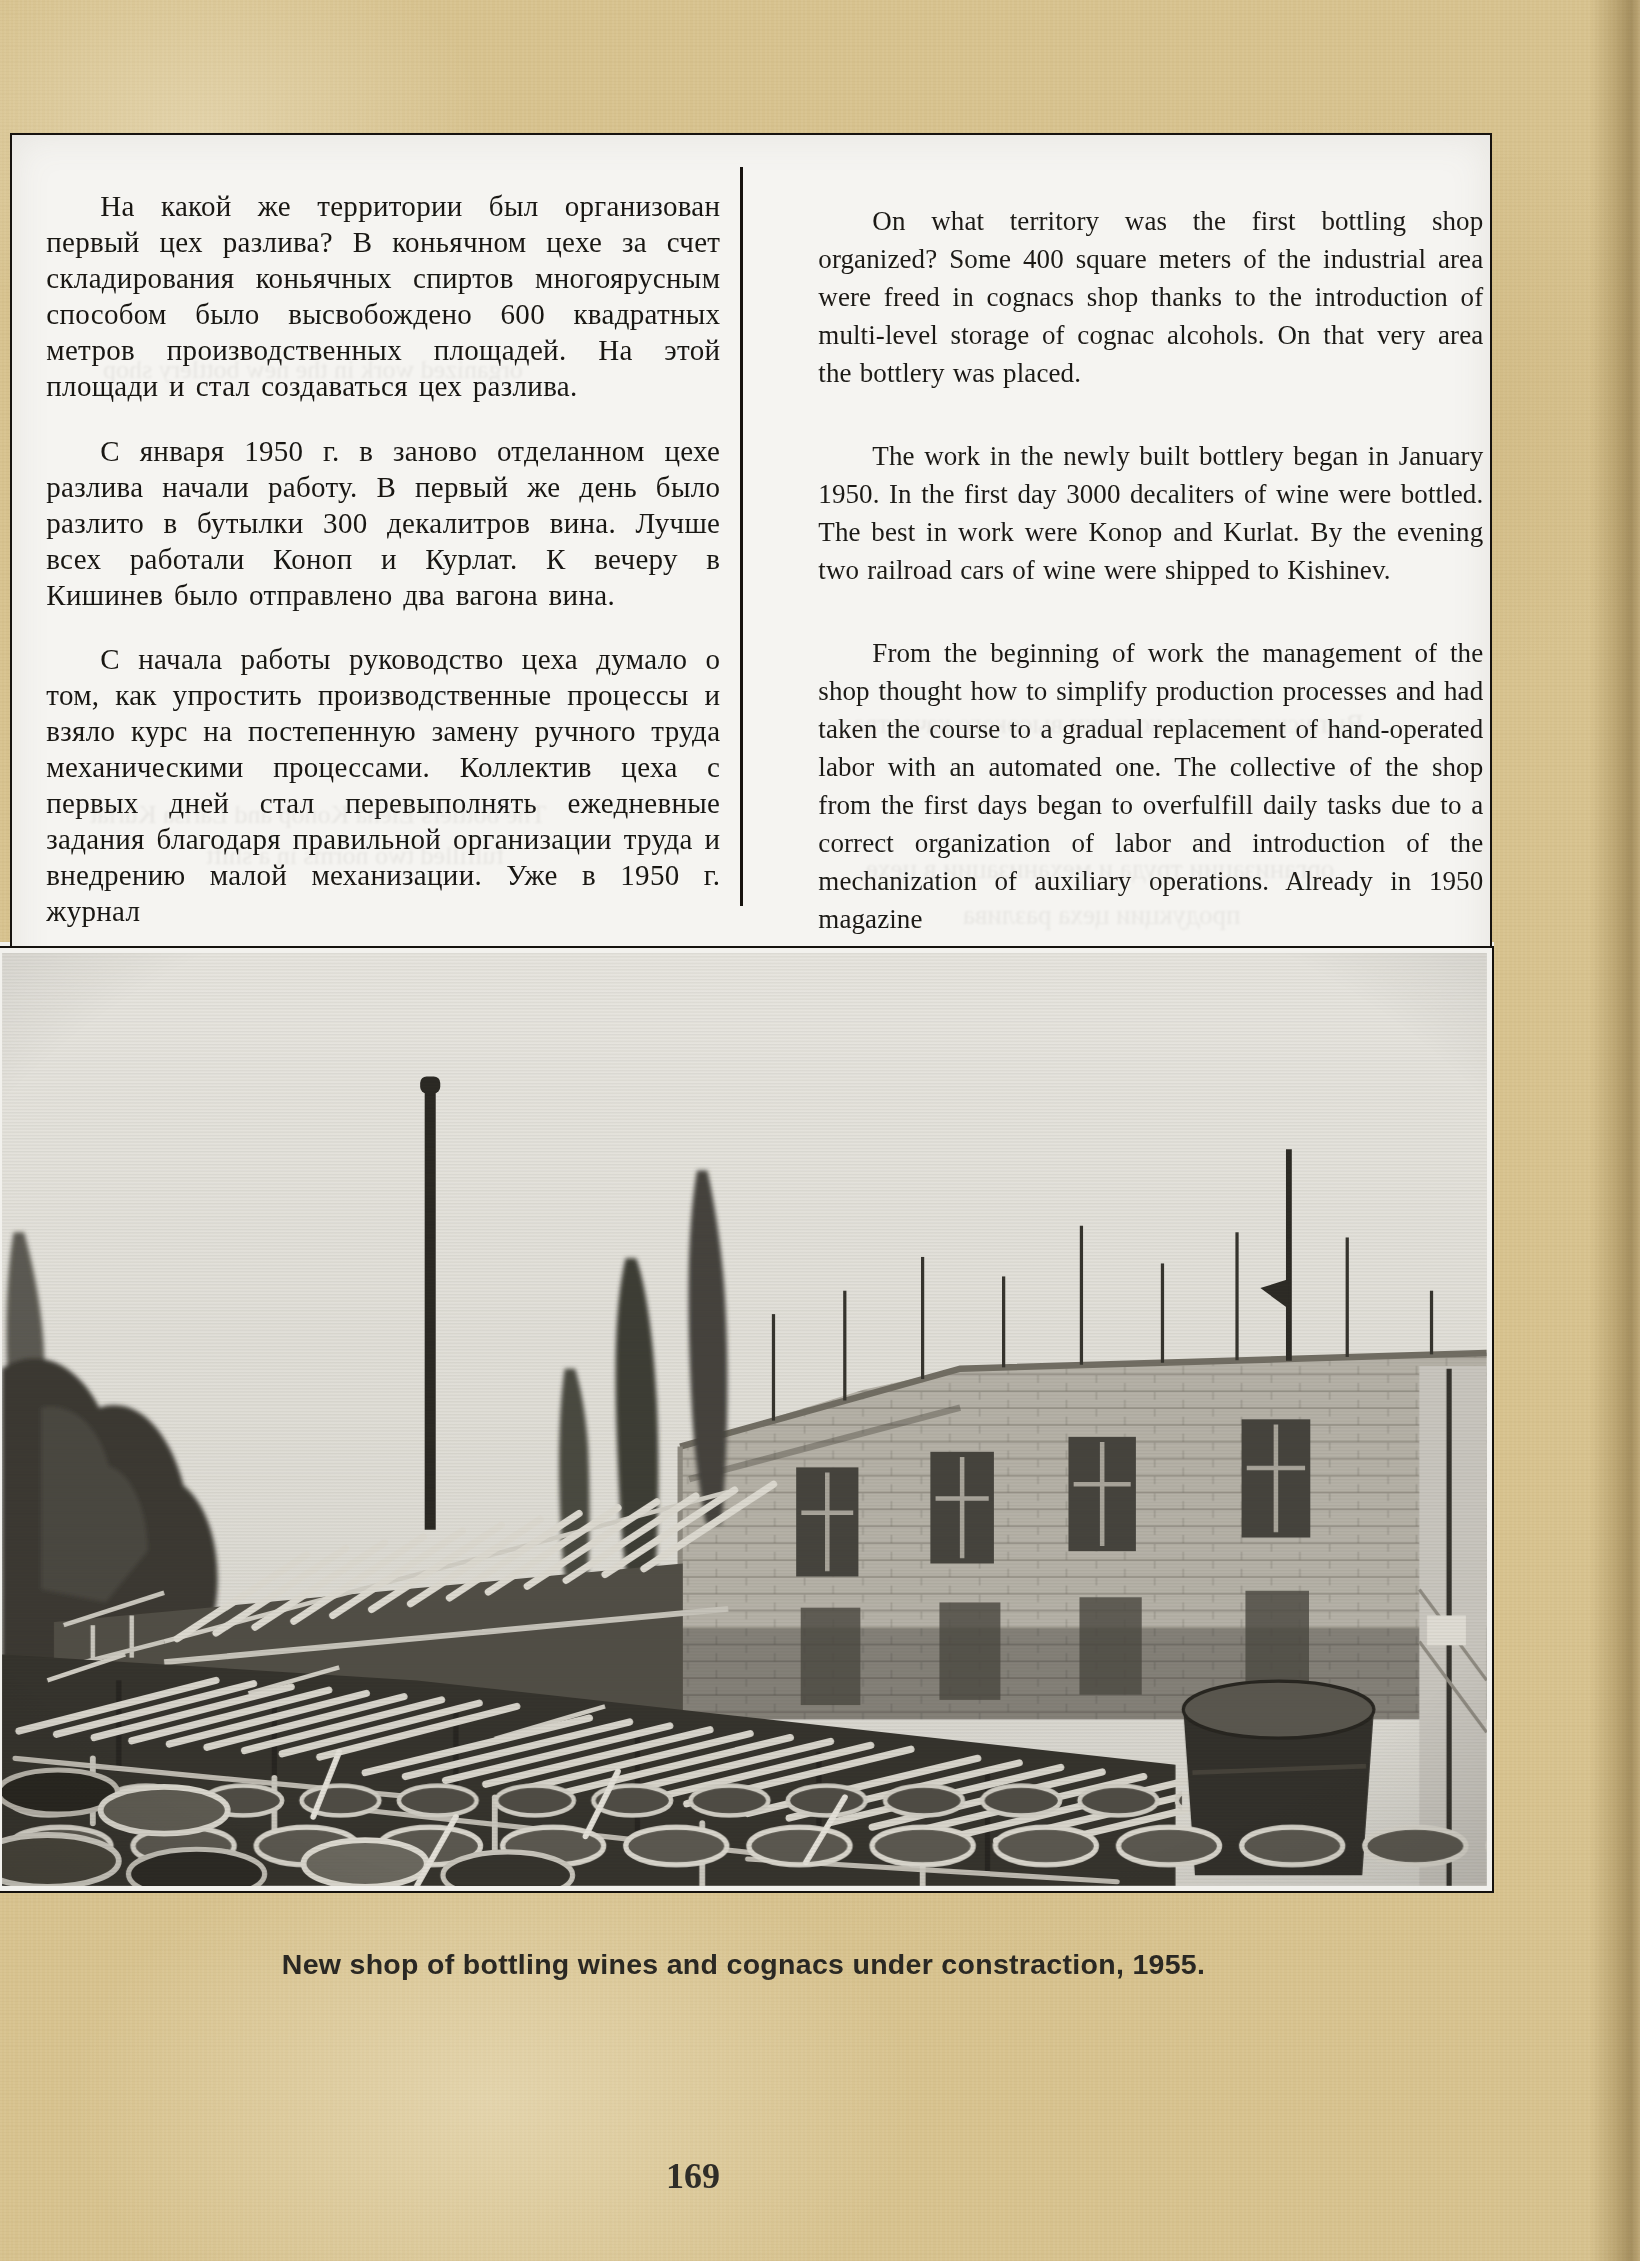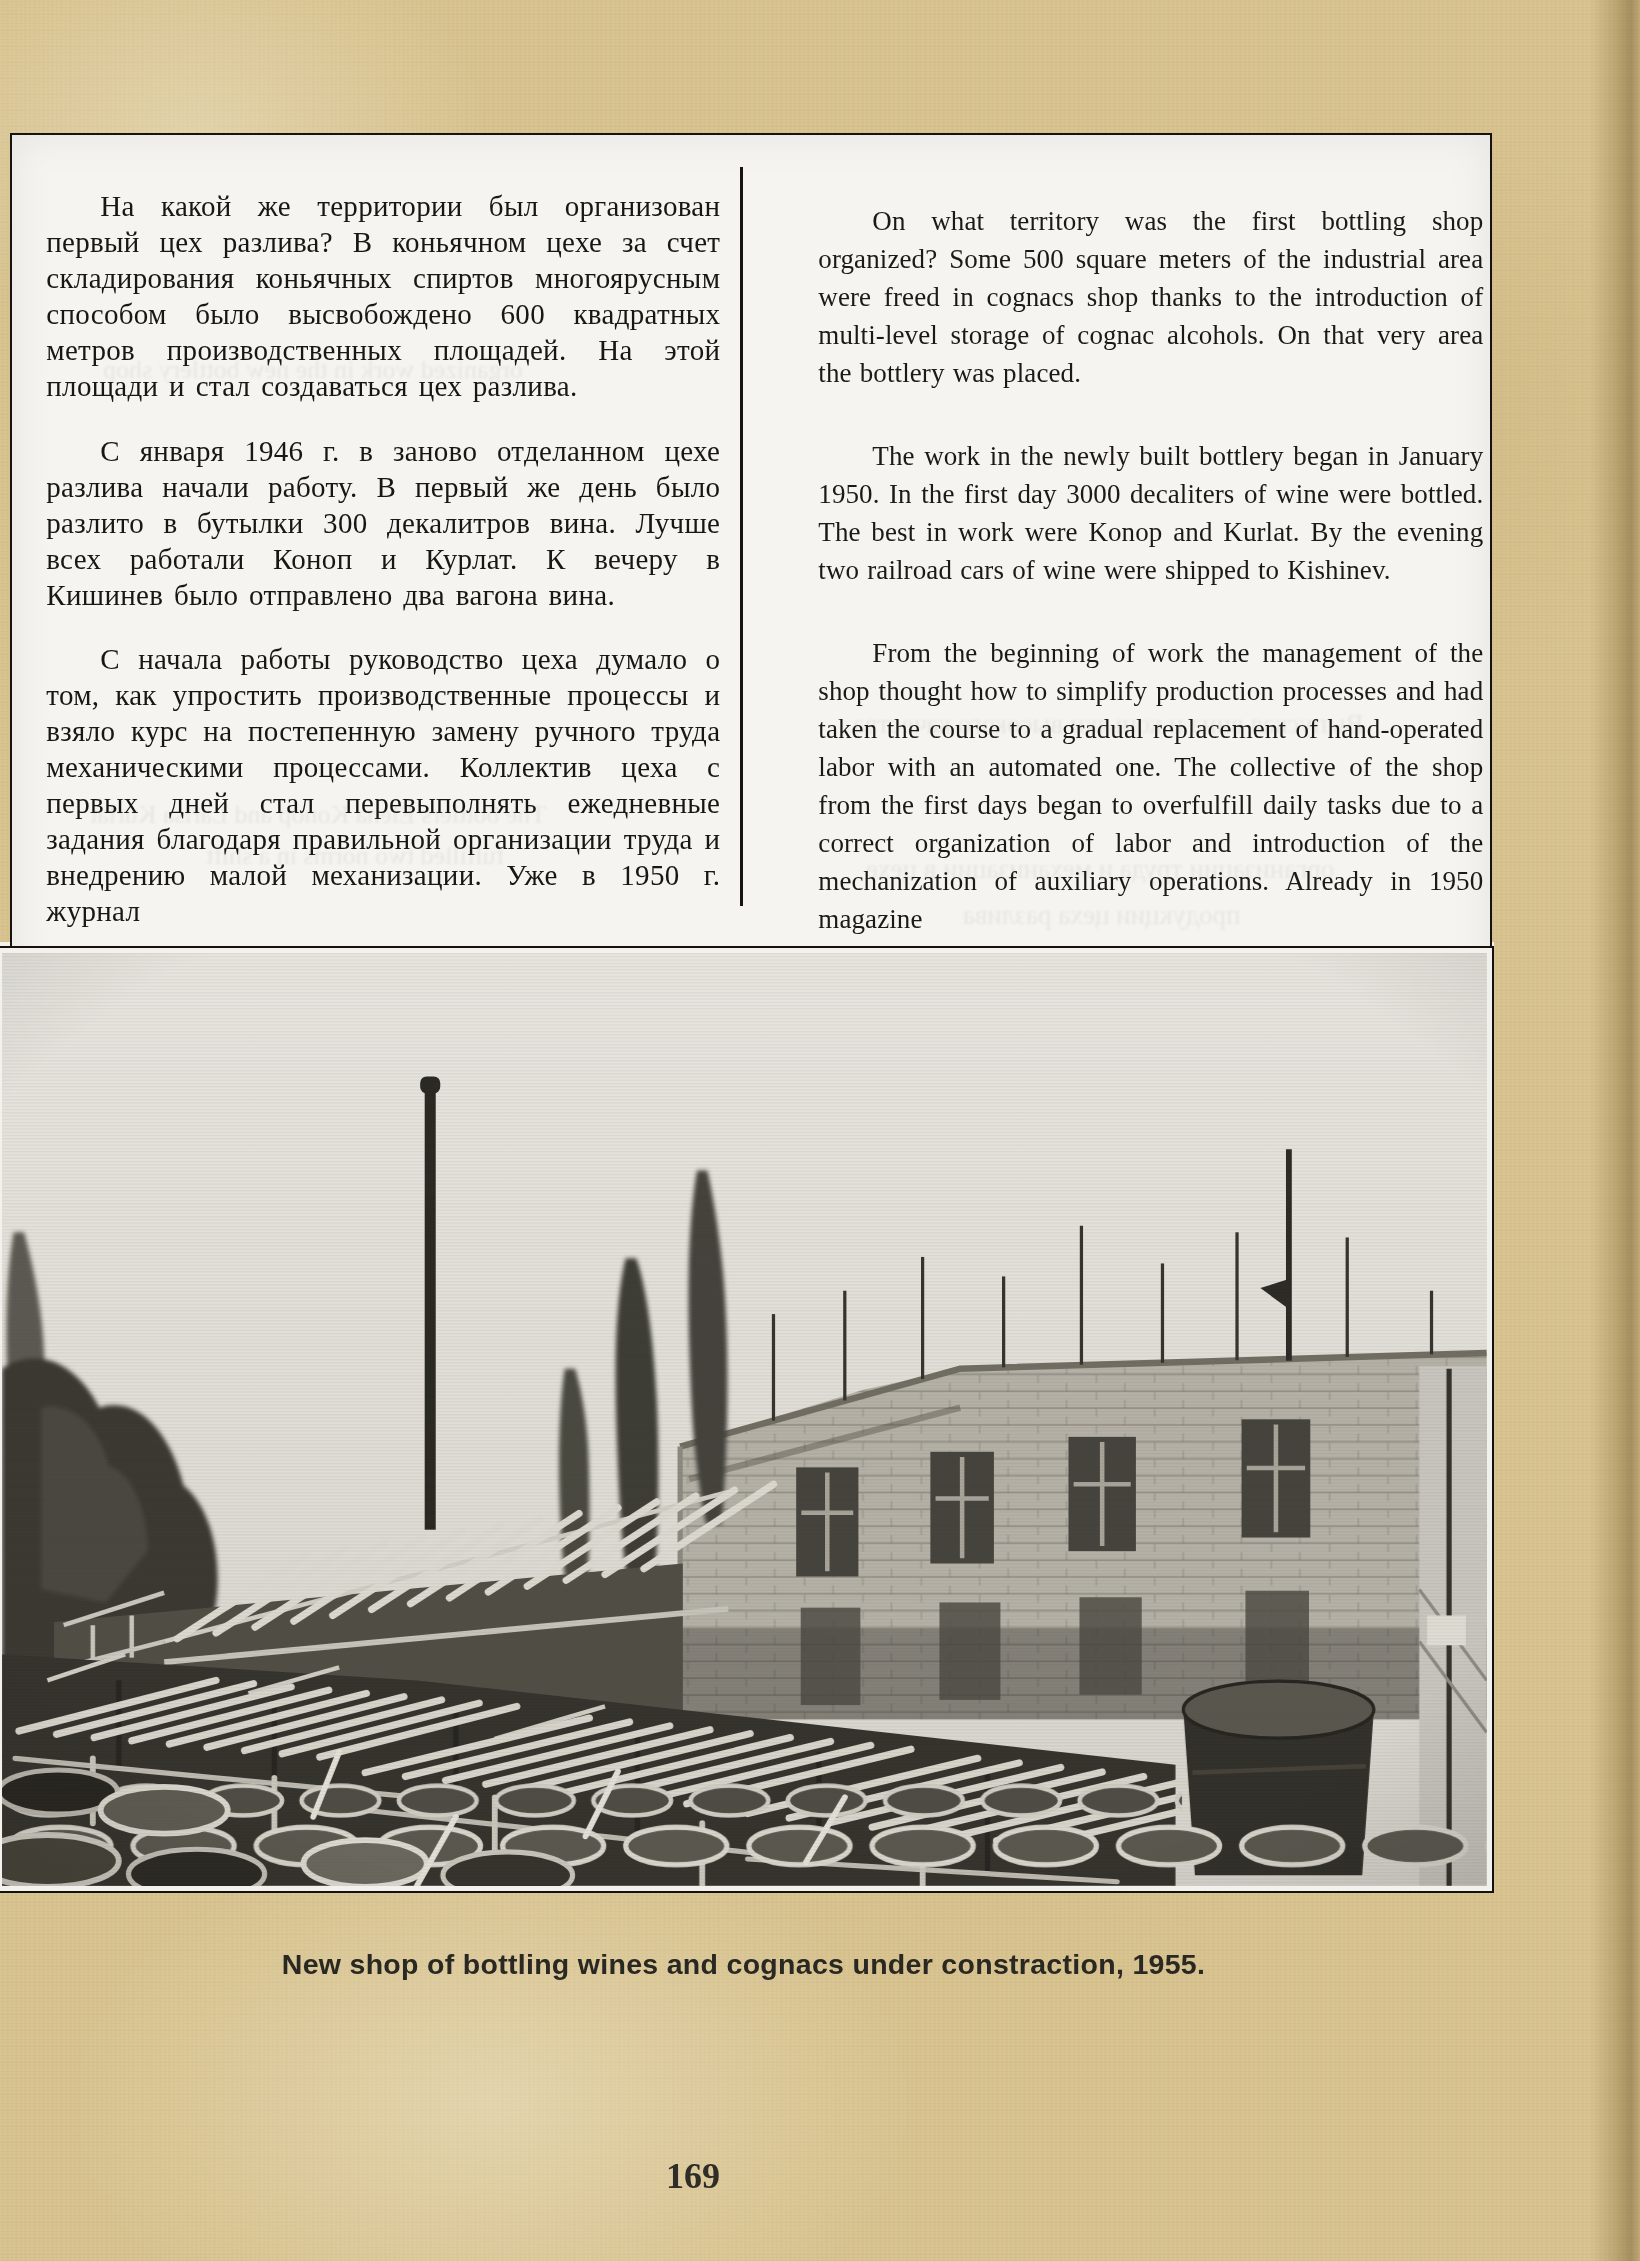--- a/index.html
+++ b/index.html
@@ -45,26 +45,26 @@
 </head>
 <body>
 
 <div class="paper"></div>
 <div class="page-edge"></div>
 <div class="gap-strip"></div>
 
 <div class="text-sheet">
   <div class="col-ru">
     <p>На какой же территории был организован первый цех разлива? В коньячном цехе за счет складирования коньячных спиртов многоярусным способом было высвобождено 600 квадратных метров производственных площадей. На этой площади и стал создаваться цех разлива.</p>
-    <p>С января 1946 г. в заново отделанном цехе разлива начали работу. В первый же день было разлито в бутылки 300 декалитров вина. Лучше всех работали Коноп и Курлат. К вечеру в Кишинев было отправлено два вагона вина.</p>
+    <p>С января 1950 г. в заново отделанном цехе разлива начали работу. В первый же день было разлито в бутылки 300 декалитров вина. Лучше всех работали Коноп и Курлат. К вечеру в Кишинев было отправлено два вагона вина.</p>
     <p>С начала работы руководство цеха думало о том, как упростить производственные процессы и взяло курс на постепенную замену ручного труда механическими процессами. Коллектив цеха с первых дней стал перевыполнять ежедневные задания благодаря правильной организации труда и внедрению малой механизации. Уже в 1950 г. журнал</p>
   </div>
   <div class="col-divider"></div>
   <div class="col-en">
-    <p>On what territory was the first bottling shop organized? Some 500 square meters of the industrial area were freed in cognacs shop thanks to the introduction of multi-level storage of cognac alcohols. On that very area the bottlery was placed.</p>
+    <p>On what territory was the first bottling shop organized? Some 400 square meters of the industrial area were freed in cognacs shop thanks to the introduction of multi-level storage of cognac alcohols. On that very area the bottlery was placed.</p>
     <p>The work in the newly built bottlery began in January 1950. In the first day 3000 decaliters of wine were bottled. The best in work were Konop and Kurlat. By the evening two railroad cars of wine were shipped to Kishinev.</p>
     <p>From the beginning of work the management of the shop thought how to simplify production processes and had taken the course to a gradual replacement of hand-operated labor with an automated one. The collective of the shop from the first days began to overfulfill daily tasks due to a correct organization of labor and introduction of the mechanization of auxiliary operations. Already in 1950 magazine</p>
   </div>
   <div class="ghost g-en" style="left:91px;top:220px">organized work in the new bottlery shop</div>
   <div class="ghost g-en" style="left:78px;top:665px">The bottlers Elena Konop and Larisa Kurlat</div>
   <div class="ghost g-en" style="left:194px;top:706px">fulfilled two norms in a shift</div>
   <div class="ghost g-ru" style="left:841px;top:574px">Выпуская вина и коньяки высокого качества</div>
   <div class="ghost g-ru" style="left:854px;top:719px">организации труда и механизации в цехе</div>
   <div class="ghost g-ru" style="left:951px;top:765px">продукции цеха разлива</div>
 </div>

